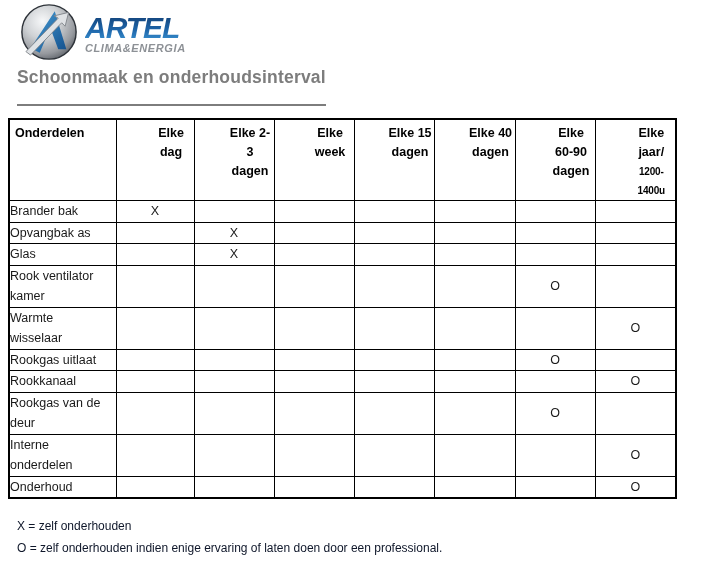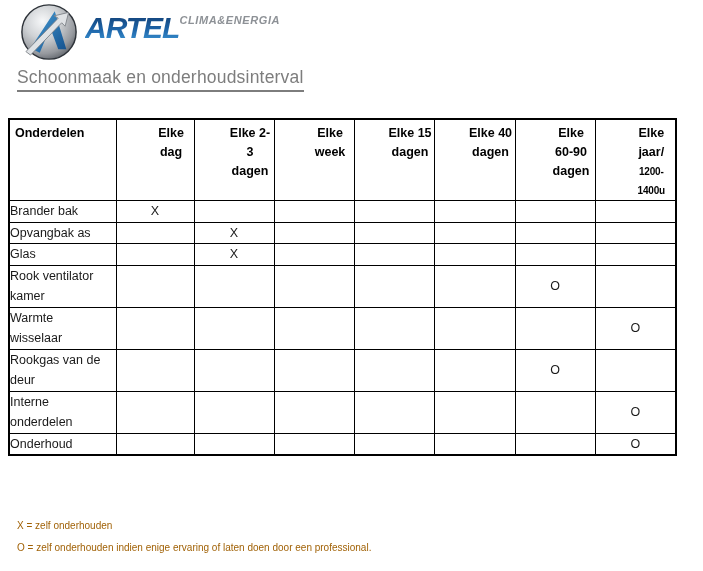--- a/index.html
+++ b/index.html
@@ -22,21 +22,21 @@
     top: 2px;
     left: 20px;
     display: flex;
     align-items: flex-start;
   }
   .logo-icon { width: 58px; height: 60px; }
   .logo-text {
     margin-left: 7px;
     padding-top: 12px;
     display: flex;
-    flex-direction: row;
+    flex-direction: column;
   }
   .brand {
     font-size: 30px;
     font-weight: bold;
     font-style: italic;
     letter-spacing: -1px;
     line-height: 28px;
     color: #1e63a6;
     background: linear-gradient(180deg, #123f74 0%, #1d64a8 55%, #3b93d2 100%);
     -webkit-background-clip: text;
@@ -51,24 +51,24 @@
     color: #8d9196;
     margin-top: 0;
   }
 
   
   .title {
     position: absolute;
     top: 67px;
     left: 17px;
     font-size: 17.5px;
-    font-weight: normal;
+    font-weight: bold;
     color: #7d7d7d;
     border-bottom: 2px solid #7d7d7d;
-    padding-bottom: 2px;
+    padding-bottom: 16px;
     letter-spacing: 0.2px;
   }
 
   
   table.schedule {
     position: absolute;
     top: 118px;
     left: 8px;
     width: 667px;
     border-collapse: collapse;
@@ -112,22 +112,22 @@
     vertical-align: middle;
     text-align: center;
     line-height: 20px;
   }
 
   
   .legend {
     position: absolute;
     top: 515px;
     left: 17px;
-    font-size: 10px;
-    color: #a16207;
+    font-size: 12px;
+    color: #0f172a;
     line-height: 22px;
   }
 </style>
 </head>
 <body>
 
 <div class="page">
 
   <div class="logo">
     <svg class="logo-icon" viewBox="0 0 100 104">
@@ -249,20 +249,40 @@
 wisselaar</td>
           <td class="mark-cell"></td>
           <td class="mark-cell"></td>
           <td class="mark-cell"></td>
           <td class="mark-cell"></td>
           <td class="mark-cell"></td>
           <td class="mark-cell"></td>
           <td class="mark-cell">O</td>
         </tr>
         <tr>
+          <td class="part-cell">Rookgas uitlaat</td>
+          <td class="mark-cell"></td>
+          <td class="mark-cell"></td>
+          <td class="mark-cell"></td>
+          <td class="mark-cell"></td>
+          <td class="mark-cell"></td>
+          <td class="mark-cell">O</td>
+          <td class="mark-cell"></td>
+        </tr>
+        <tr>
+          <td class="part-cell">Rookkanaal</td>
+          <td class="mark-cell"></td>
+          <td class="mark-cell"></td>
+          <td class="mark-cell"></td>
+          <td class="mark-cell"></td>
+          <td class="mark-cell"></td>
+          <td class="mark-cell"></td>
+          <td class="mark-cell">O</td>
+        </tr>
+        <tr>
           <td class="part-cell">Rookgas van de
 deur</td>
           <td class="mark-cell"></td>
           <td class="mark-cell"></td>
           <td class="mark-cell"></td>
           <td class="mark-cell"></td>
           <td class="mark-cell"></td>
           <td class="mark-cell">O</td>
           <td class="mark-cell"></td>
         </tr>

